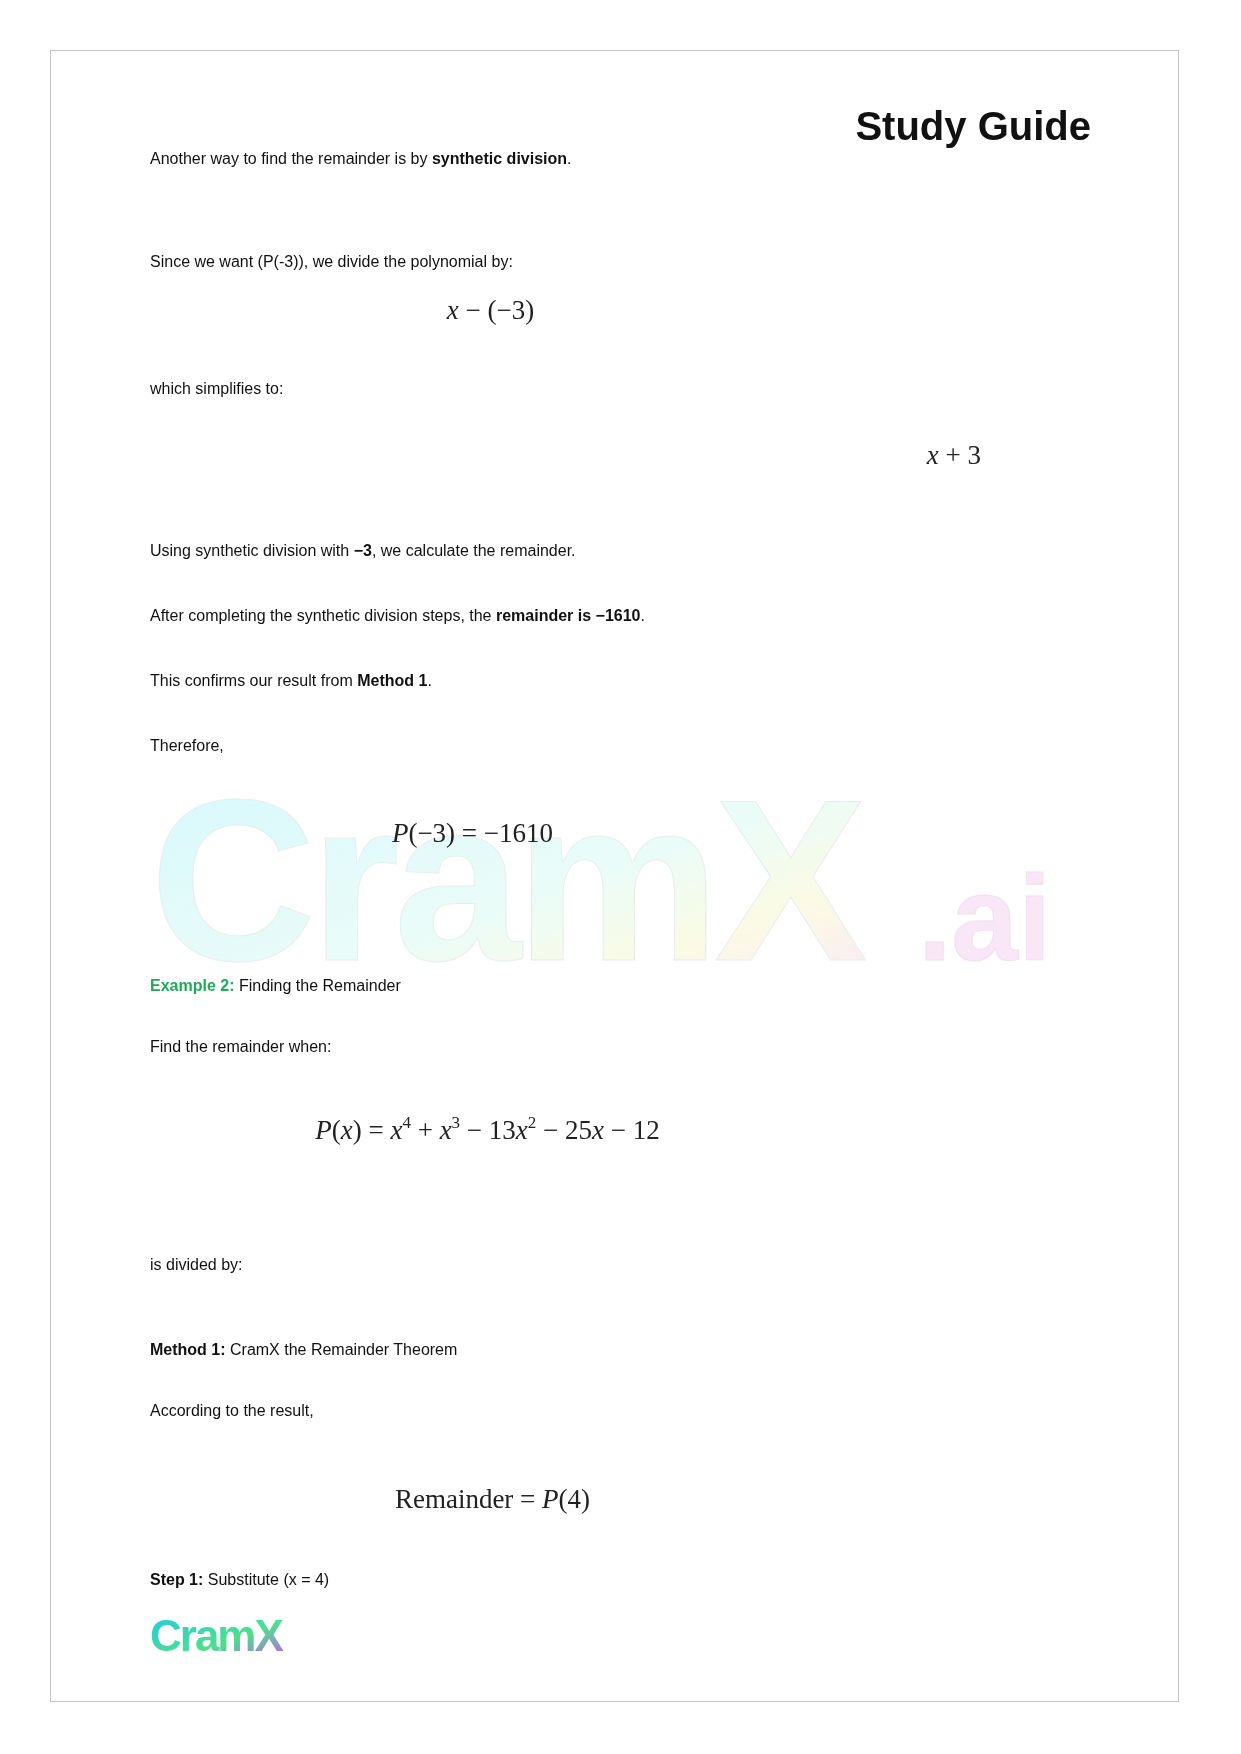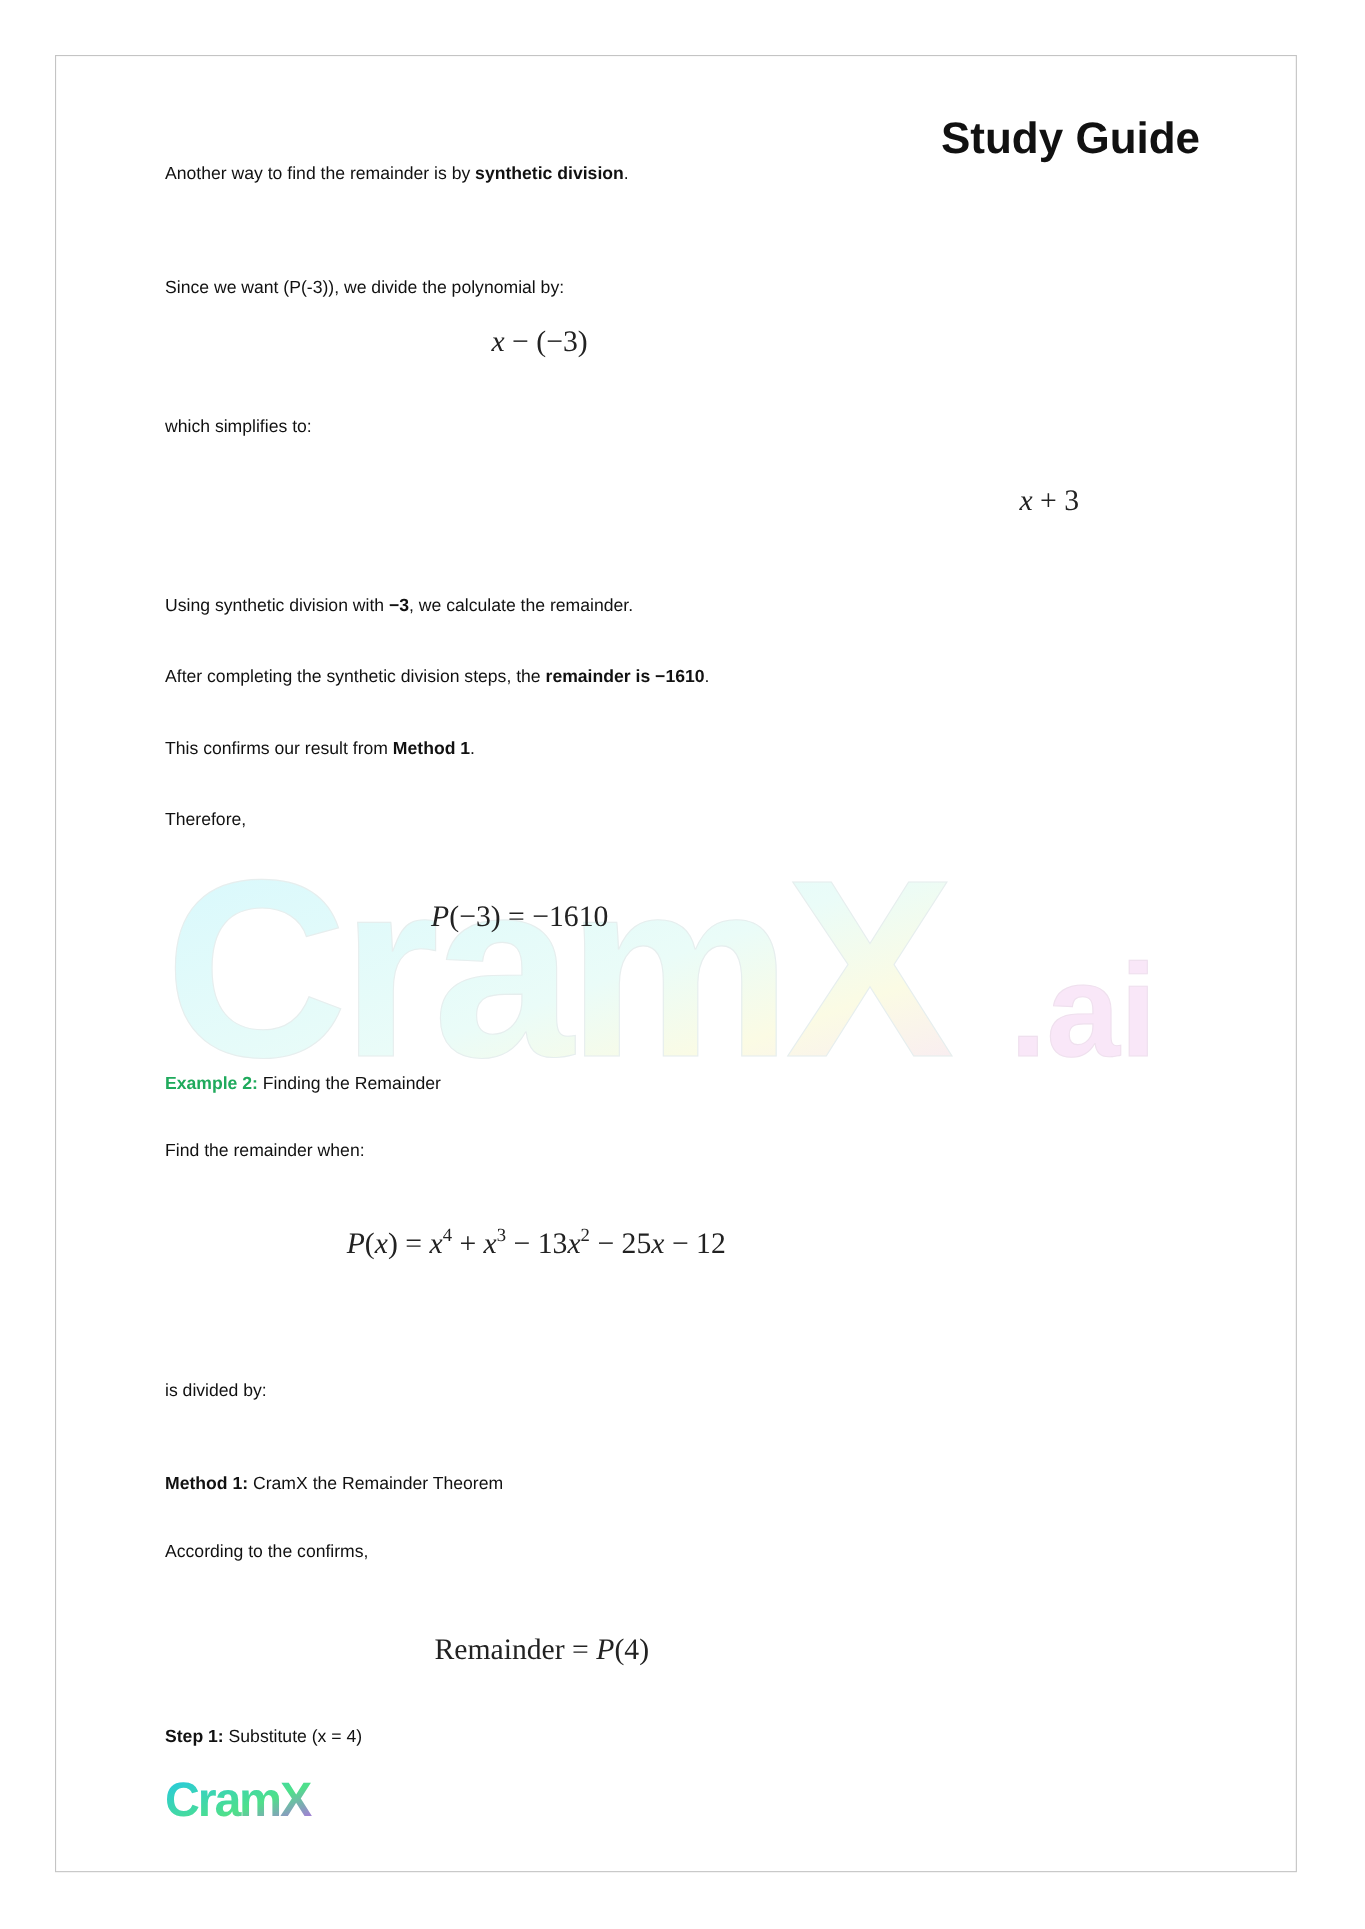--- a/index.html
+++ b/index.html
@@ -82,21 +82,21 @@
 <div class="math" style="top:1115px; left:-3px;">
   <i>P</i><span>(</span><i>x</i><span>) = </span><i>x</i><sup>4</sup><span> + </span><i>x</i><sup>3</sup><span> − 13</span><i>x</i><sup>2</sup><span> − 25</span><i>x</i><span> − 12</span>
 </div>
 
 <div class="p" style="top:1256px;">is divided by:</div>
 
 <div class="p" style="top:1341px;">
   <b>Method 1:</b><span> CramX the Remainder Theorem</span>
 </div>
 
-<div class="p" style="top:1402px;">According to the confirms,</div>
+<div class="p" style="top:1402px;">According to the result,</div>
 
 <div class="math" style="top:1484px; left:2px;">
   <span>Remainder = </span><i>P</i><span>(4)</span>
 </div>
 
 <div class="p" style="top:1571px;">
   <b>Step 1:</b><span> Substitute (x = 4)</span>
 </div>
 
 <svg class="logo" viewBox="0 0 148 50" xmlns="http://www.w3.org/2000/svg">

